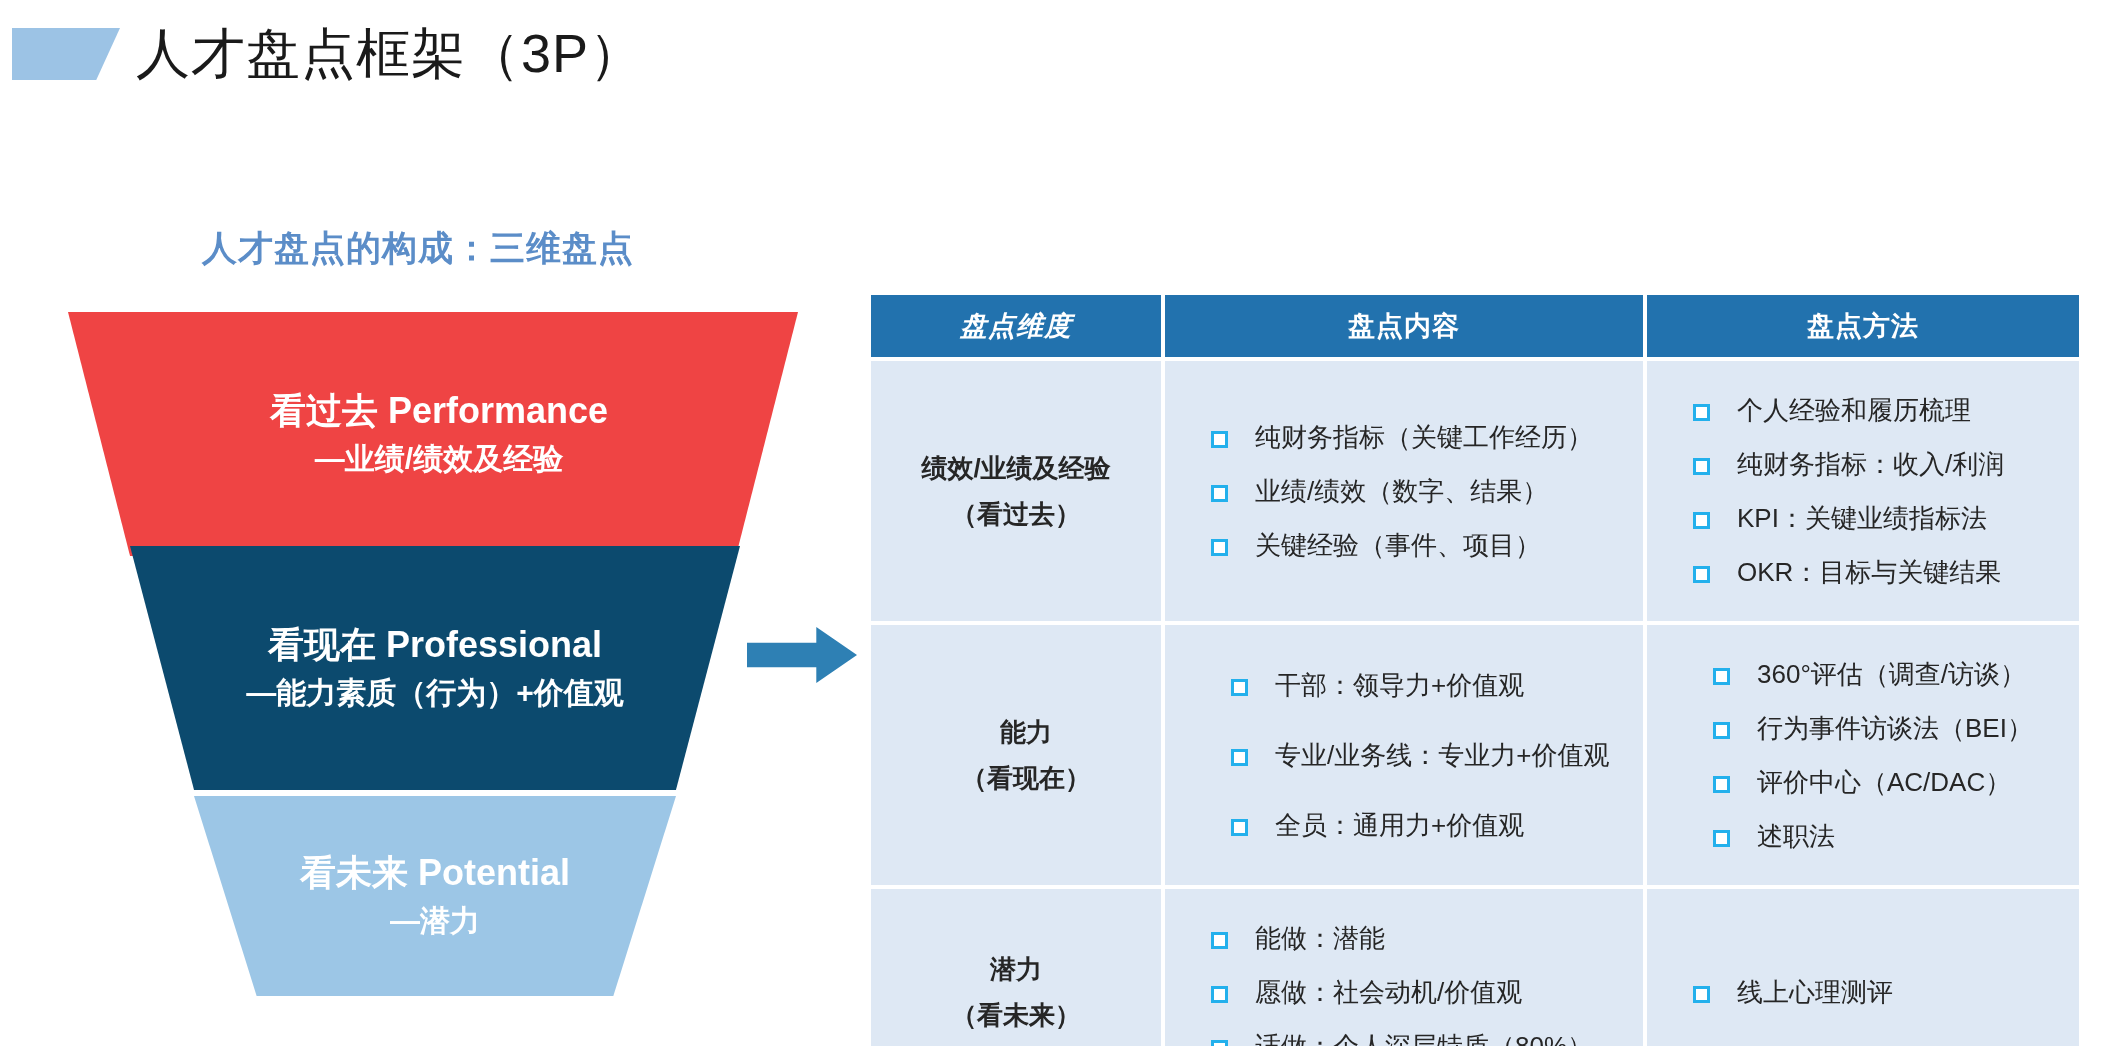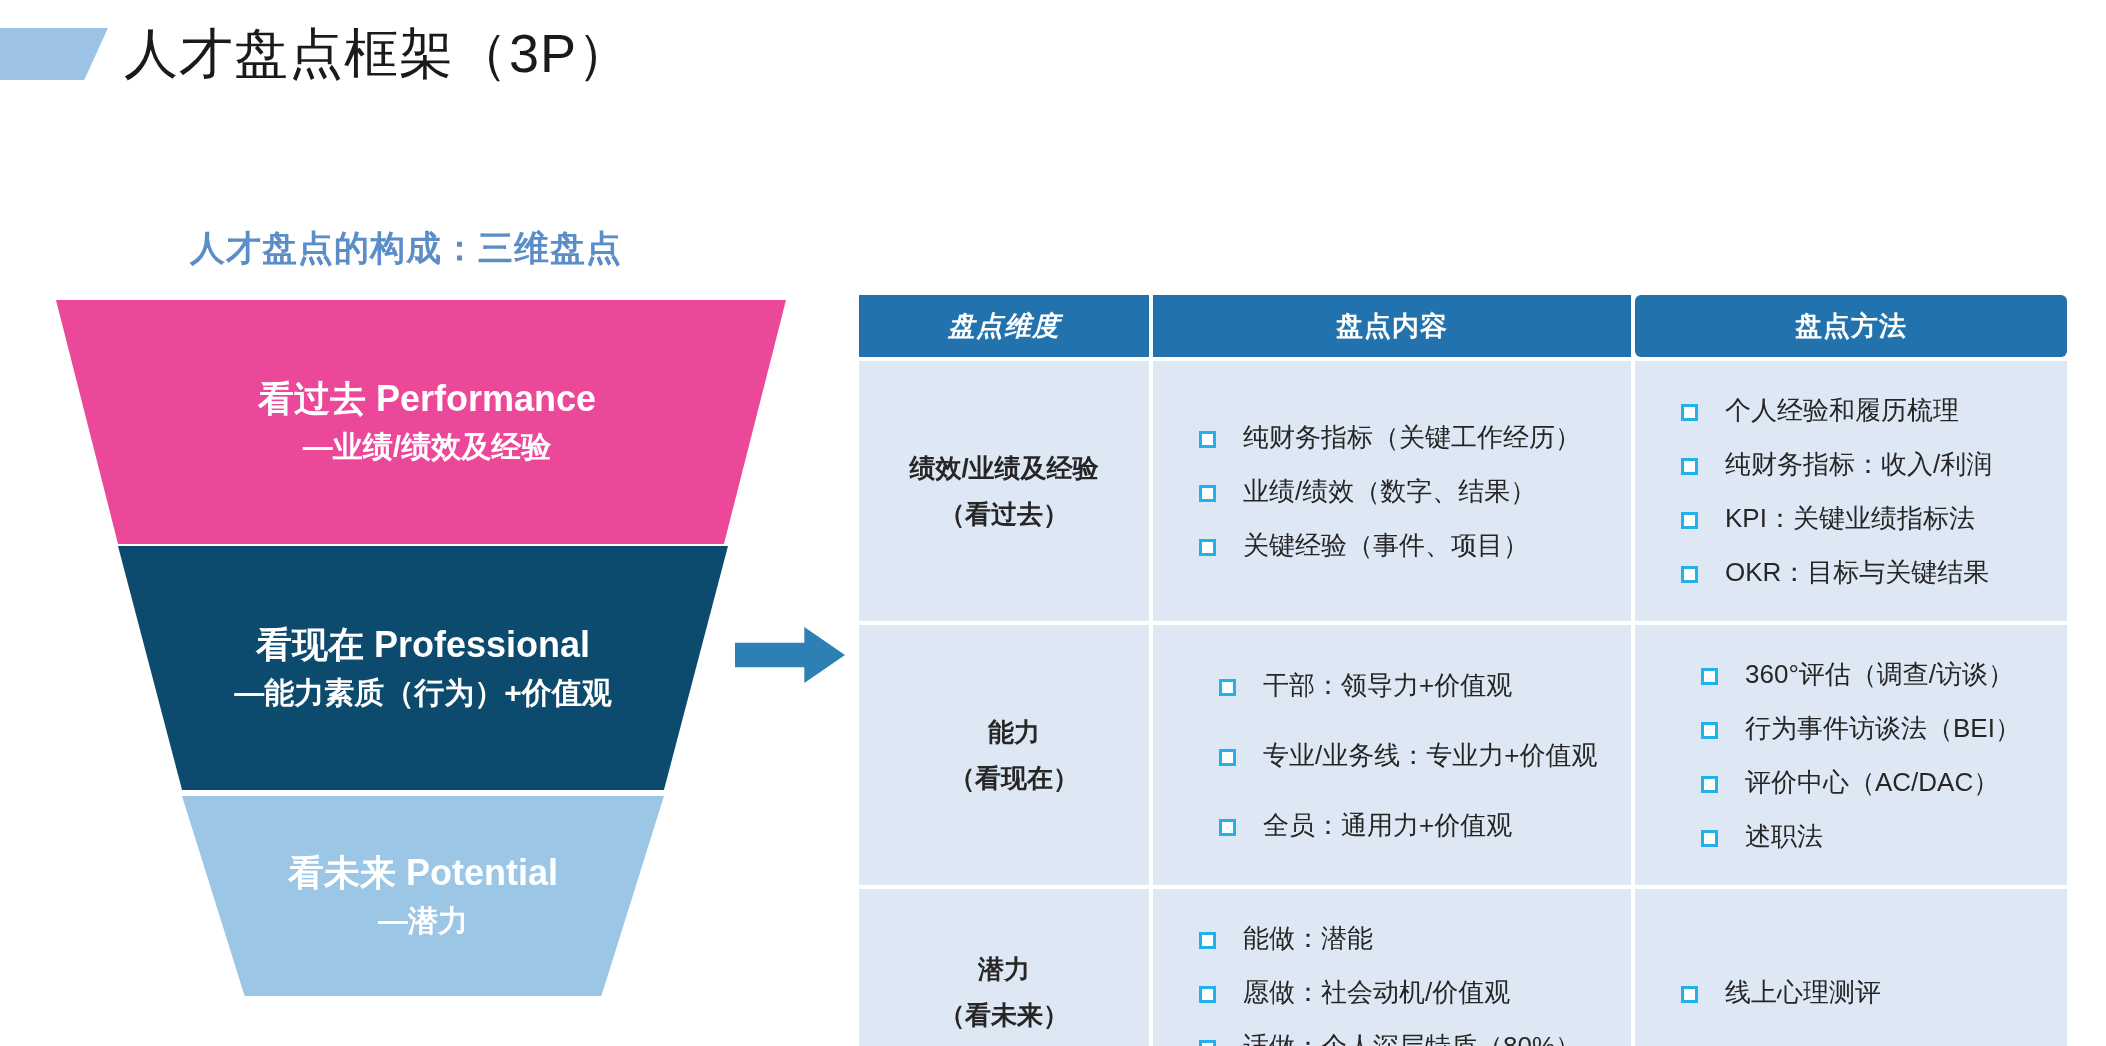--- a/index.html
+++ b/index.html
@@ -3,21 +3,21 @@
 <meta charset="utf-8">
 <style>
   * { box-sizing: border-box; margin: 0; padding: 0; }
   html, body {
     width: 2106px;
     height: 1046px;
     background: #ffffff;
     font-family: "Liberation Sans", "DejaVu Sans", sans-serif;
     overflow: hidden;
   }
-  .slide { position: relative; width: 2026px; height: 1046px; background: #ffffff; }
+  .slide { position: relative; width: 2026px; height: 1046px; background: #ffffff; margin-left: 12px; }
 
   
   .title-marker {
     position: absolute;
     left: 0px; top: 28px;
     width: 108px; height: 52px;
     background: #9CC3E5;
     clip-path: polygon(0 0, 100% 0, 78% 100%, 0 100%);
   }
   .slide-title {
@@ -61,23 +61,23 @@
     white-space: nowrap;
   }
   .funnel-seg .cn {
     font-size: 30px;
     font-weight: bold;
     line-height: 46px;
     white-space: nowrap;
   }
 
   .seg1 {
-    left: 56px; top: 300px;
+    left: 56px; top: 312px;
     width: 730px; height: 244px;
-    background: #ec4899;
+    background: #ef4444;
     clip-path: polygon(0 0, 100% 0, 91.5% 100%, 8.5% 100%);
   }
   .seg1 .inner { transform: translateX(6px); }
 
   .seg2 {
     left: 118px; top: 546px;
     width: 610px; height: 244px;
     background: #0c4a6e;
     clip-path: polygon(0 0, 100% 0, 89.5% 100%, 10.5% 100%);
   }
@@ -113,21 +113,21 @@
     background: #2272AE;
     color: #ffffff;
     font-size: 27px;
     font-weight: bold;
     letter-spacing: 1px;
     height: 62px;
     text-align: center;
   }
   .col-dim { width: 290px; font-style: italic; }
   .col-content { width: 478px; }
-  .col-method { width: 432px; border-radius: 6px; }
+  .col-method { width: 432px; }
 
   .tbl td {
     background: #DEE8F4;
     padding: 14px 0;
   }
   .dim-cell {
     text-align: center;
     font-size: 26px;
     font-weight: bold;
     color: #262626;

